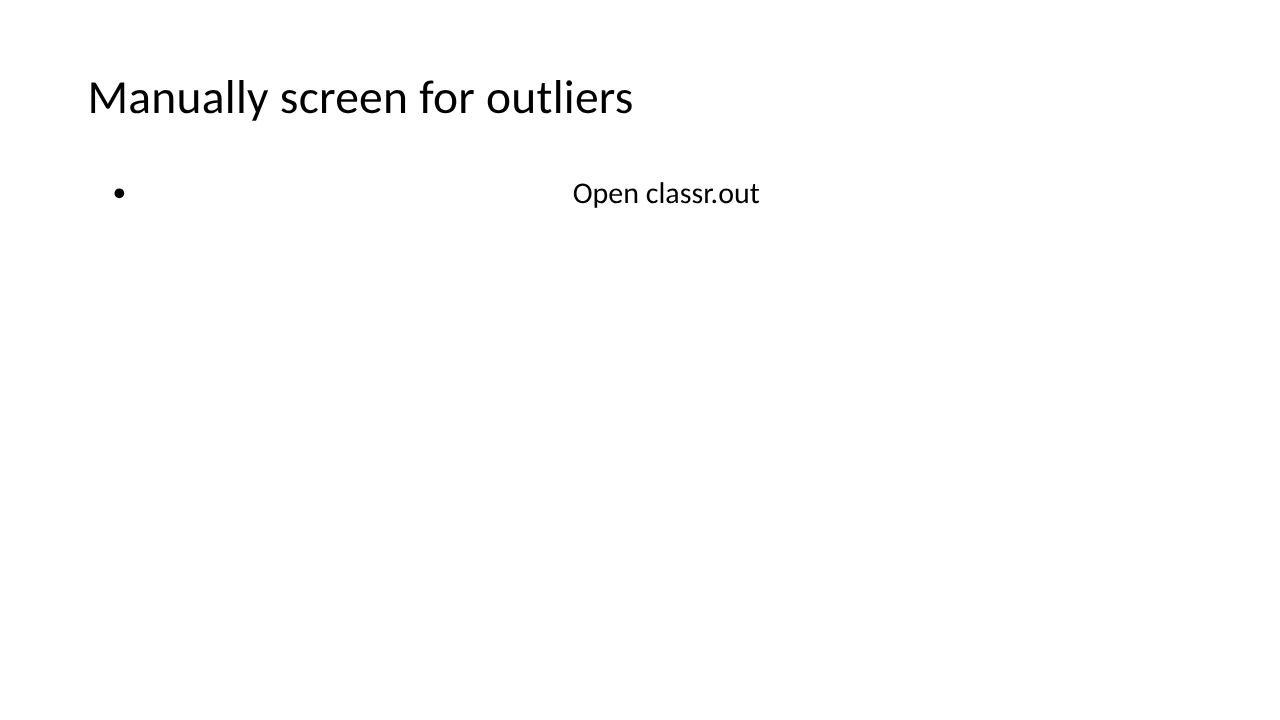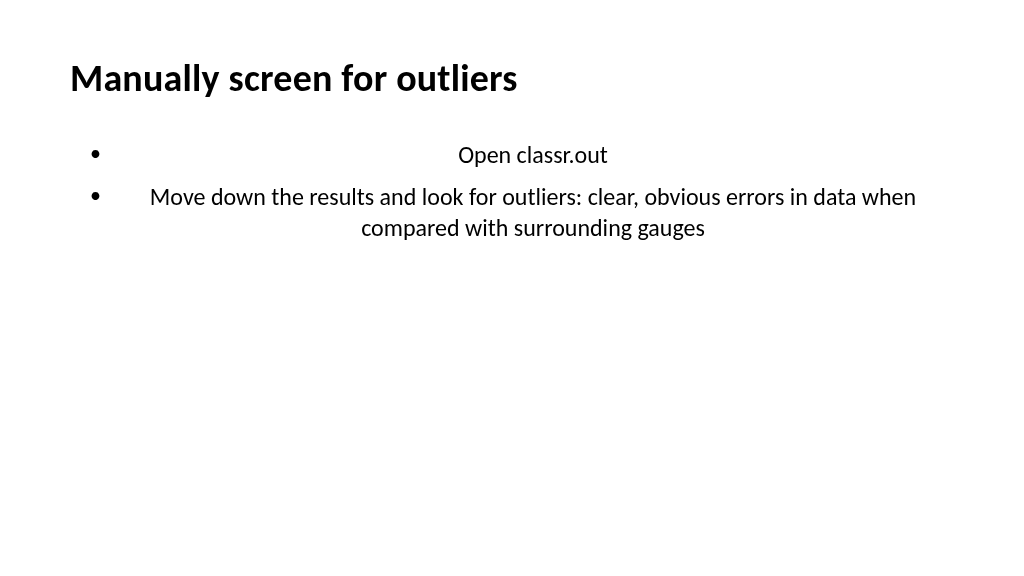--- a/index.html
+++ b/index.html
@@ -10,21 +10,21 @@
     body {
       width: 1024px;
       height: 576px;
       background: #ffffff;
       font-family: Calibri, "Segoe UI", Arial, sans-serif;
       color: #000000;
       padding: 55px 70px;
     }
     .slide-title {
       font-size: 38px;
-      font-weight: 700;
+      font-weight: 400;
       margin-bottom: 38px;
       letter-spacing: 0.2px;
     }
     .bullet-list {
       list-style: none;
       padding-left: 24px;
       text-align: center;
     }
     .bullet-list li {
       font-size: 24px;
@@ -41,14 +41,13 @@
       font-size: 22px;
     }
   </style>
 </head>
 <body>
 
 <h1 class="slide-title">Manually screen for outliers</h1>
 
 <ul class="bullet-list">
   <li>Open classr.out</li>
-  <li>Move down the results and look for outliers: clear, obvious errors in data when compared with surrounding gauges</li>
 </ul>
 
 </body></html>

